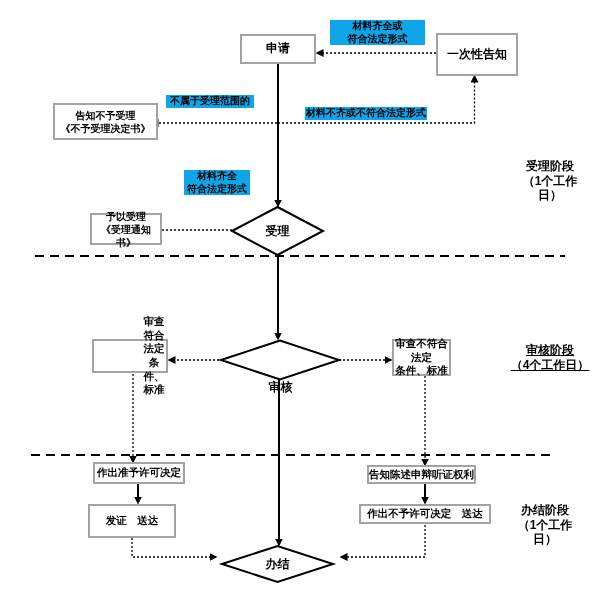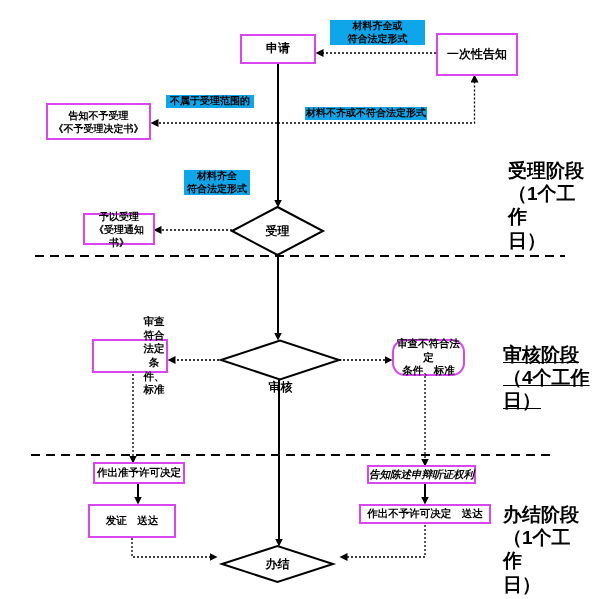--- a/index.html
+++ b/index.html
@@ -3,37 +3,37 @@
 <meta charset="utf-8">
 <style>
   html,body{margin:0;padding:0;background:#ffffff;}
   body{font-family:"Liberation Sans",sans-serif;}
   .canvas{
     position:relative;width:605px;height:599px;background:#ffffff;
     overflow:hidden;font-weight:bold;color:#000;
   }
   .layer{position:absolute;left:0;top:0;}
   .box{
-    position:absolute;border:2px solid #d946ef;background:#fff;
+    position:absolute;border:2px solid #a3a3a3;background:#fff;
     display:flex;align-items:center;justify-content:center;
     text-align:center;white-space:pre-line;box-sizing:border-box;
     font-size:10.5px;line-height:1.3;
   }
   .box.big{font-size:12px;}
-  .box.small{font-size:10px;}
+  .box.small{font-size:10px;margin-left:7px;}
   .diamond-label{
     position:absolute;display:flex;align-items:center;justify-content:center;
     font-size:12px;background:transparent;
   }
   .edge-label{
     position:absolute;font-size:10px;line-height:1.25;text-align:center;
     white-space:pre-line;background:#0ea5e9;
   }
   .stage-label{
-    position:absolute;font-size:19px;line-height:1.22;
+    position:absolute;font-size:12px;line-height:1.22;text-align:center;
     white-space:pre-line;
   }
 </style>
 </head>
 <body>
 
 <div class="canvas">
 
   <svg class="layer" width="605" height="599" viewBox="0 0 605 599">
     <defs>
@@ -79,28 +79,28 @@
 
   <div class="box small" style="left:46px;top:103px;width:105px;height:37px;">告知不予受理
 《不予受理决定书》</div>
 
   <div class="box small" style="left:83px;top:213px;width:72px;height:32px;">予以受理
 《受理通知书》</div>
 
   <div class="box" style="left:92px;top:339px;width:76px;height:34px;padding-left:48px;">审查符合法定条
 件、标准</div>
 
-  <div class="box" style="left:392px;top:339px;width:73px;height:37px;border-radius:13px;">审查不符合法定
+  <div class="box" style="left:392px;top:339px;width:59px;height:37px;">审查不符合法定
 条件、标准</div>
 
   <div class="box" style="left:93px;top:462px;width:92px;height:22px;">作出准予许可决定</div>
 
   <div class="box" style="left:88px;top:504px;width:88px;height:34px;">发证　送达</div>
 
-  <div class="box" style="left:367px;top:465px;width:109px;height:19px;font-style:italic;">告知陈述申辩听证权利</div>
+  <div class="box" style="left:367px;top:465px;width:109px;height:19px;">告知陈述申辩听证权利</div>
 
   <div class="box" style="left:359px;top:504px;width:132px;height:20px;">作出不予许可决定　送达</div>
 
   <div class="diamond-label" style="left:247px;top:223px;width:61px;height:16px;">受理</div>
 
   <div class="diamond-label" style="left:250px;top:352px;width:61px;height:16px;margin-top:27px;">审核</div>
 
   <div class="diamond-label" style="left:247px;top:556px;width:61px;height:16px;">办结</div>
 
   <div class="edge-label" style="left:330px;top:20px;width:95px;">材料齐全或

